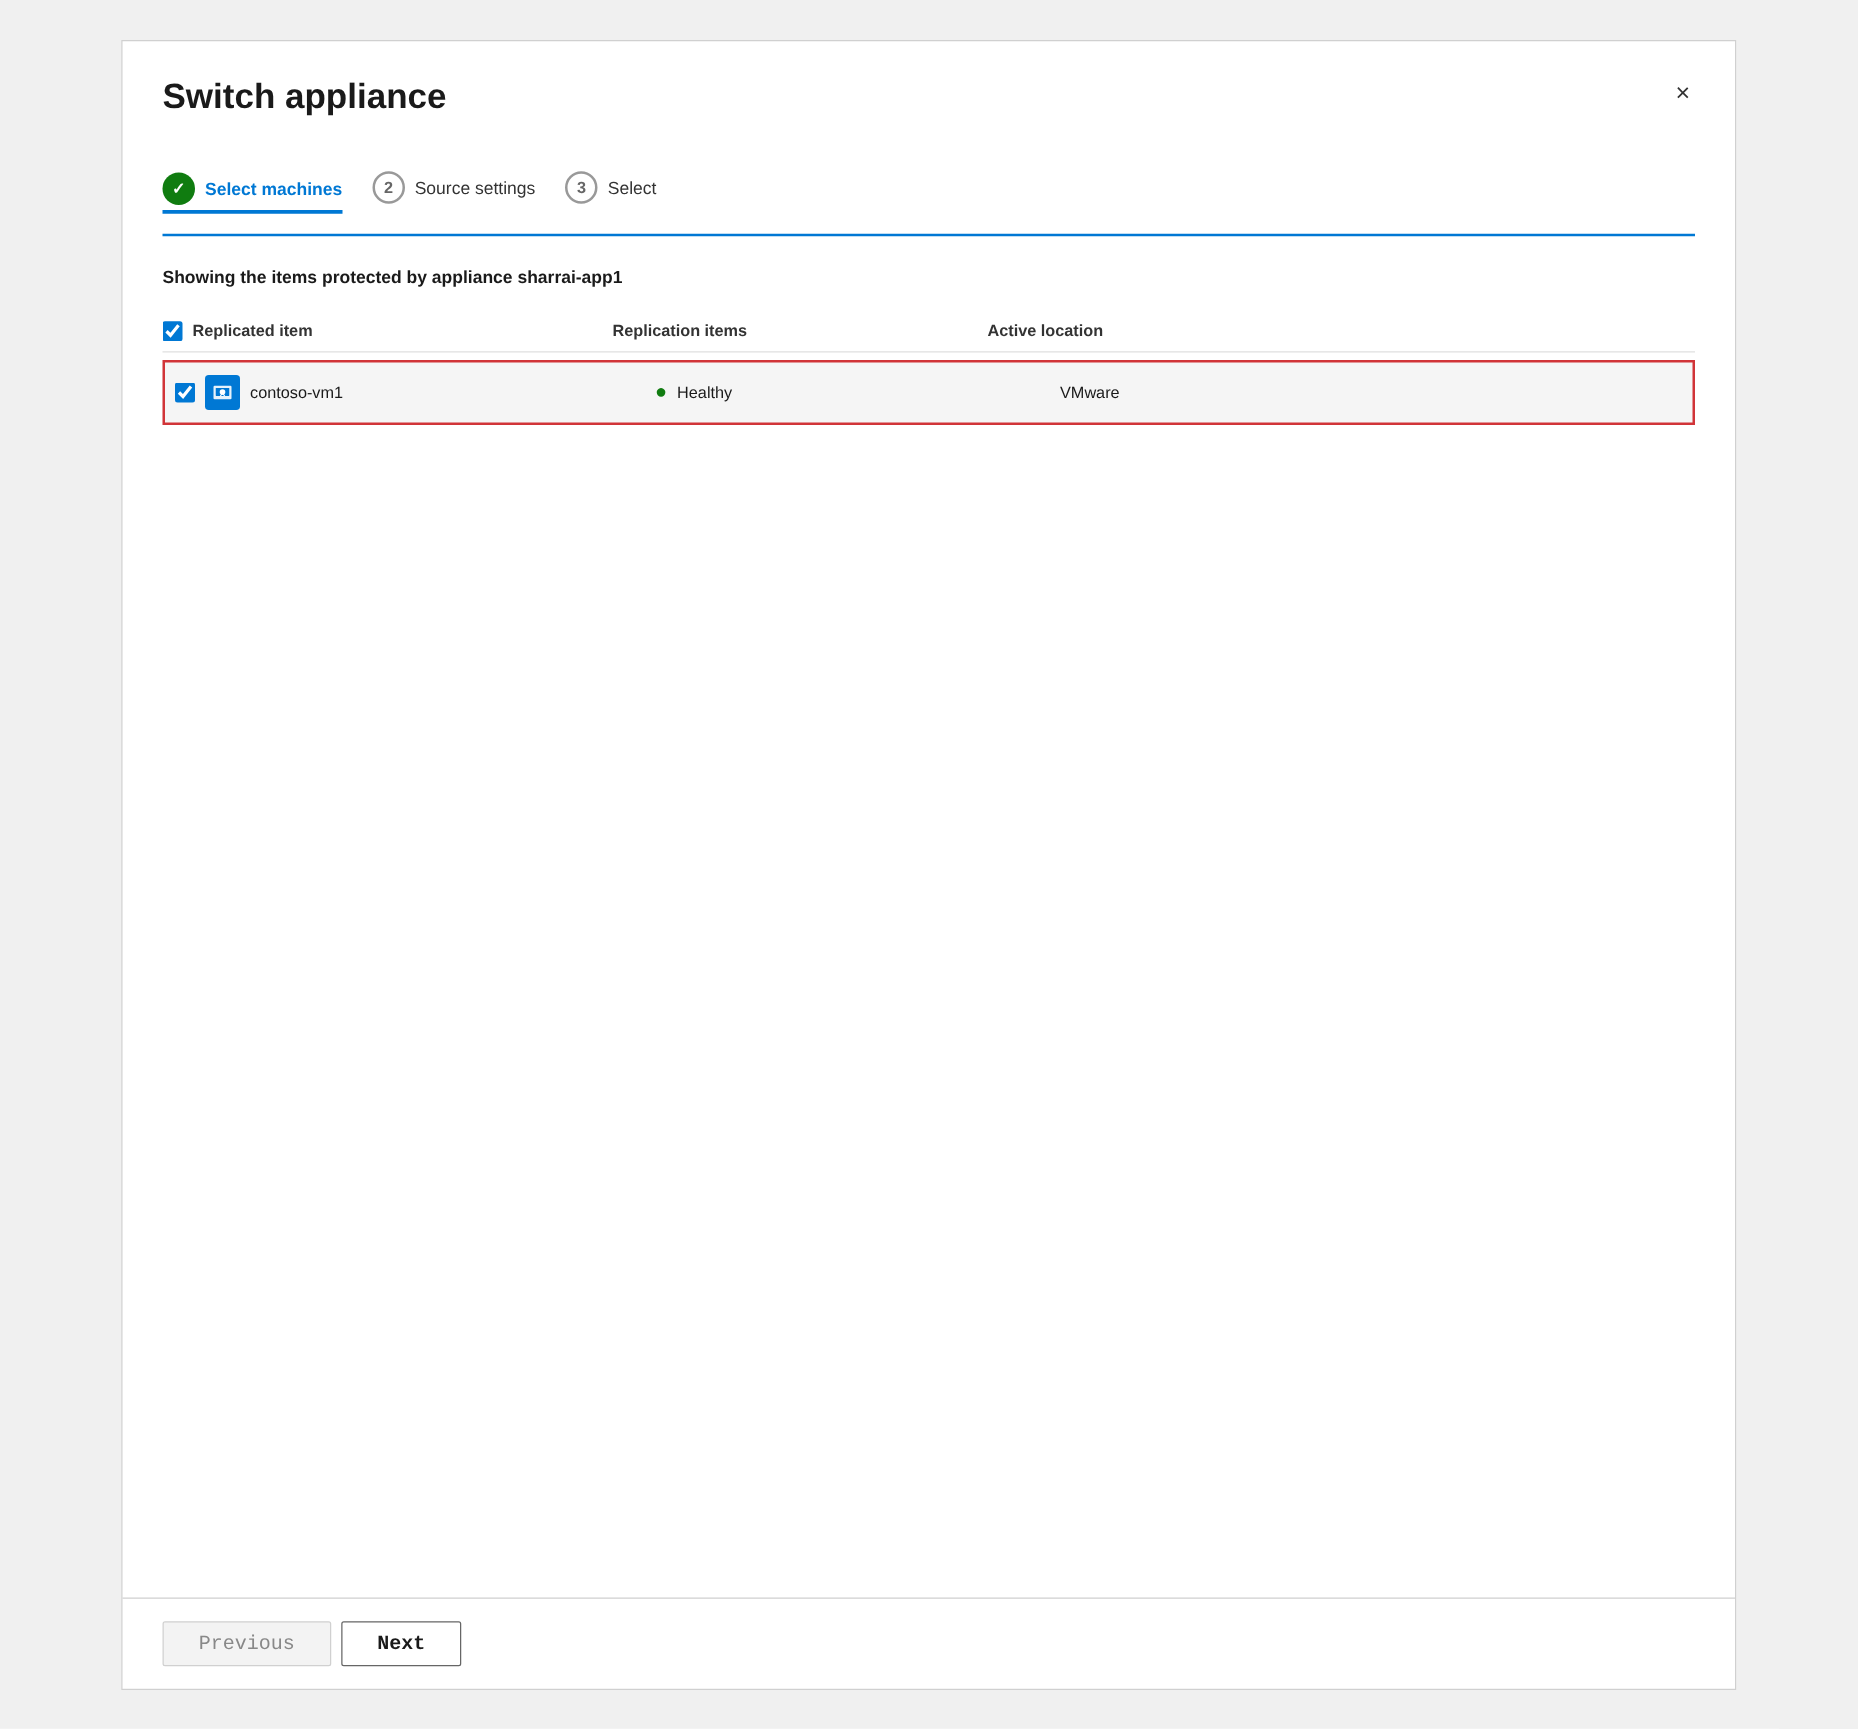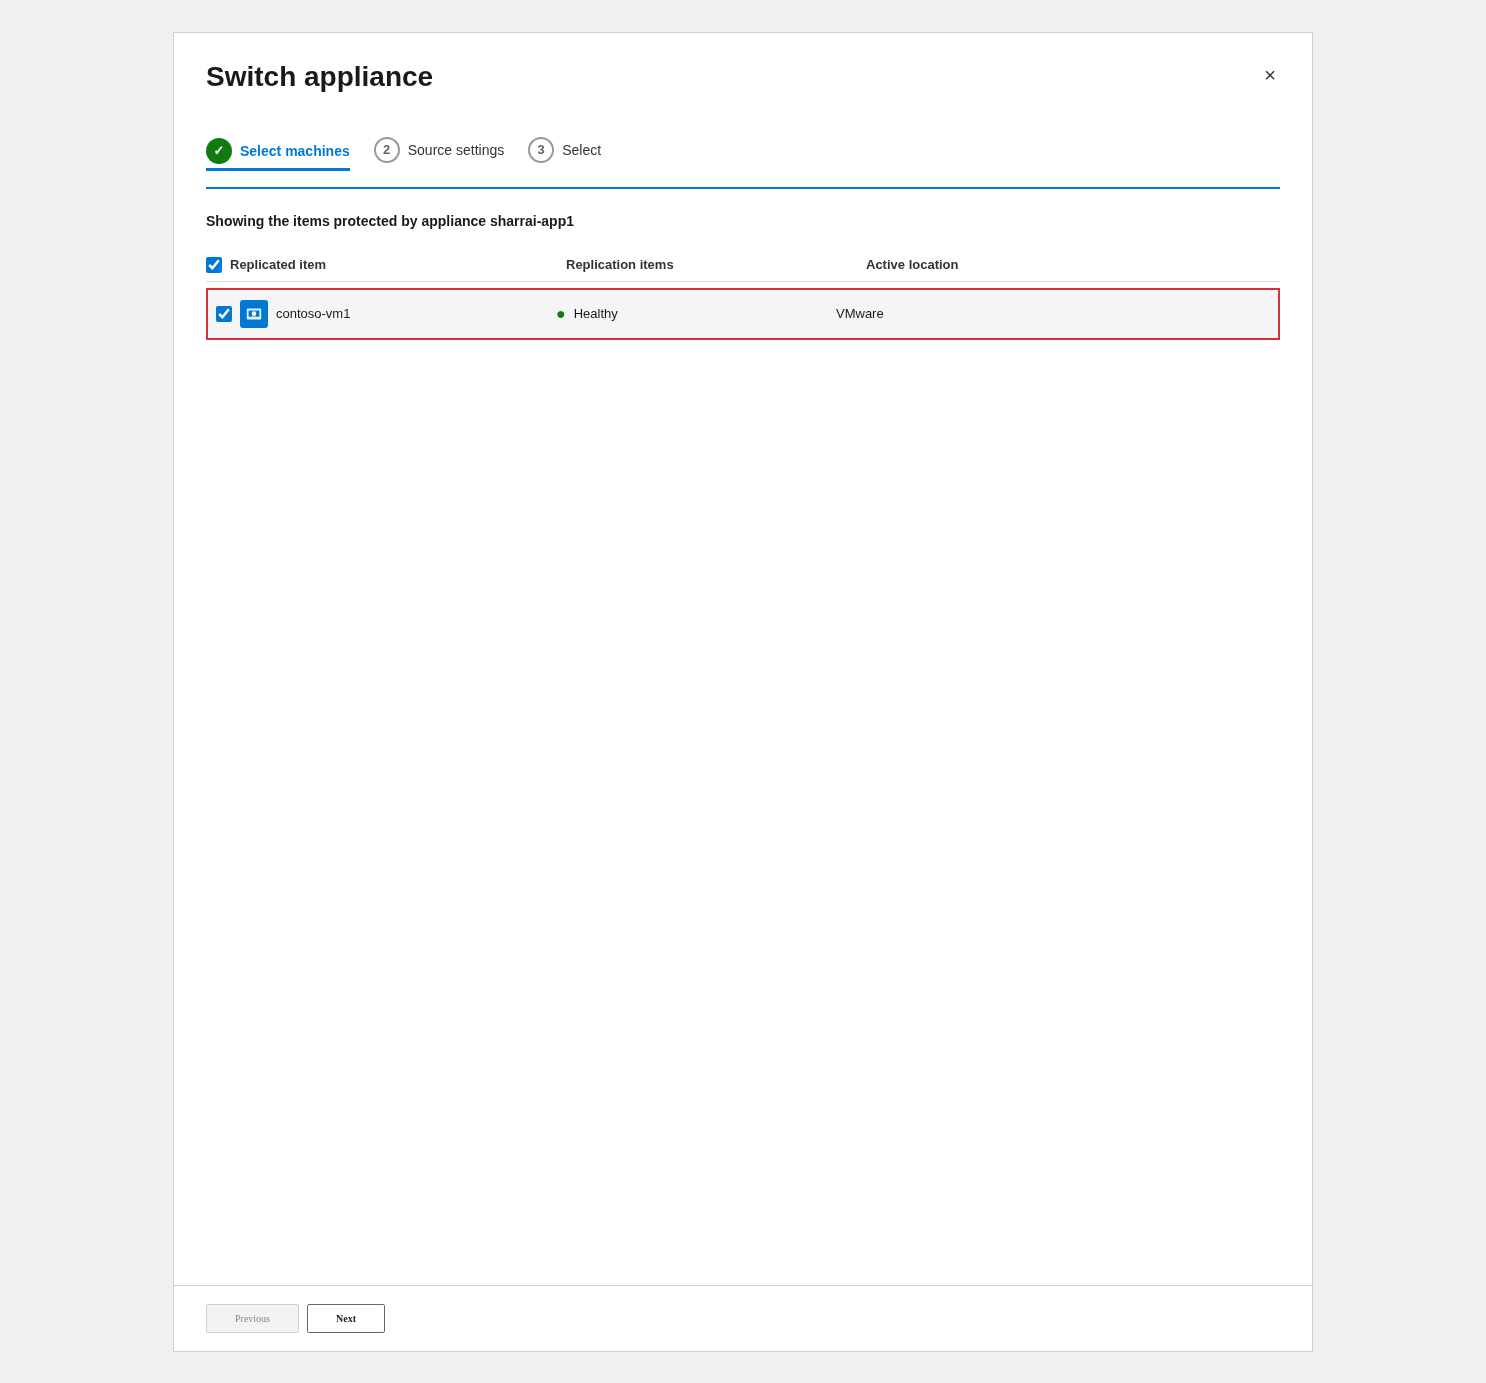--- a/index.html
+++ b/index.html
@@ -6,21 +6,21 @@
     body {
       font-family: 'Segoe UI', Arial, sans-serif;
       background: #f0f0f0;
       display: flex;
       justify-content: center;
       align-items: center;
       min-height: 100vh;
     }
     .dialog {
       background: #fff;
-      width: 1140px;
+      width: 1292px;
       min-height: 1320px;
       border: 1px solid #d0d0d0;
       display: flex;
       flex-direction: column;
       position: relative;
     }
     .dialog-header {
       padding: 28px 32px 20px 32px;
       border-bottom: none;
       display: flex;
@@ -136,20 +136,21 @@
       cursor: pointer;
     }
     .table-row {
       display: grid;
       grid-template-columns: 340px 280px 1fr;
       padding: 10px 8px;
       background: #f5f5f5;
       border: 2px solid #d13438;
       align-items: center;
       margin-top: 6px;
+      gap: 44px;
     }
     .table-cell {
       font-size: 13px;
       color: #333;
       display: flex;
       align-items: center;
       gap: 8px;
     }
     .row-checkbox {
       width: 16px;
@@ -193,24 +194,24 @@
     .dialog-footer {
       border-top: 1px solid #d0d0d0;
       padding: 18px 32px;
       display: flex;
       gap: 8px;
       align-items: center;
       margin-top: auto;
     }
     .btn {
       padding: 8px 28px;
-      font-size: 10px;
+      font-size: 16px;
       cursor: pointer;
       border-radius: 2px;
-      font-family: Liberation Serif, serif;
+      font-family: Liberation Mono, monospace;
     }
     .btn-secondary {
       background: #f3f3f3;
       border: 1px solid #d0d0d0;
       color: #888;
     }
     .btn-primary {
       background: #fff;
       border: 1px solid #666;
       color: #1a1a1a;

